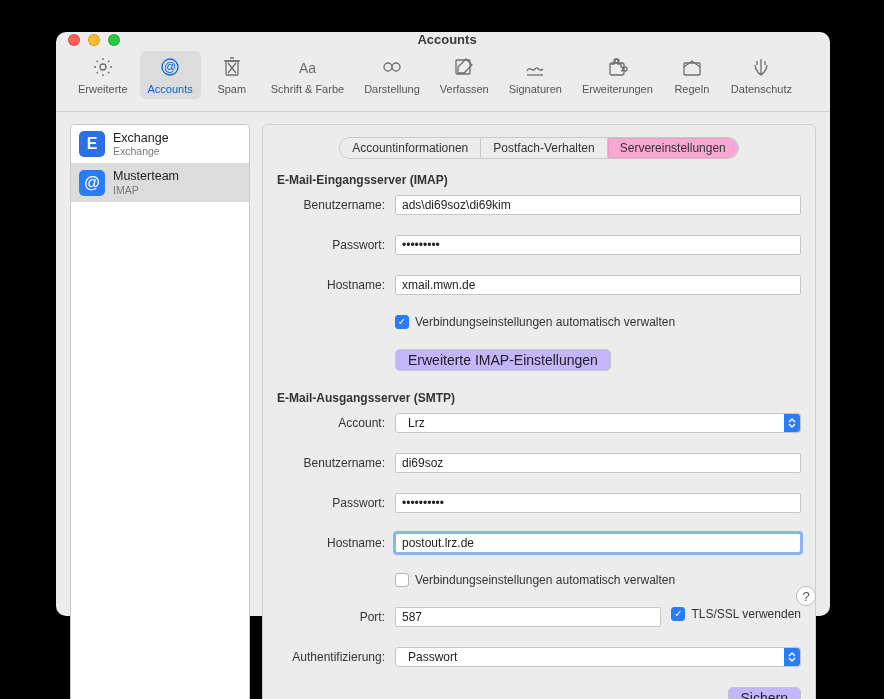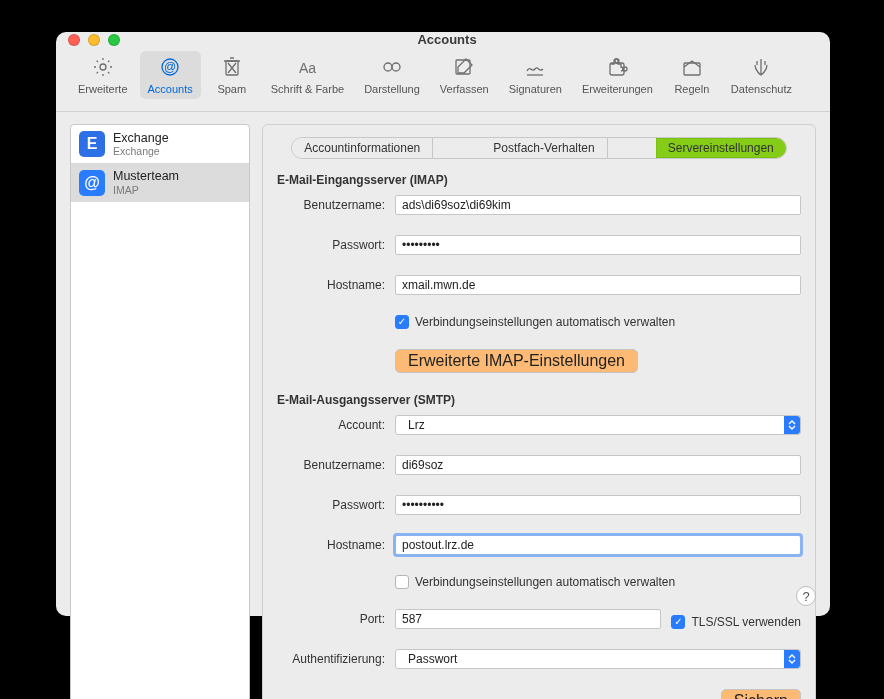--- a/index.html
+++ b/index.html
@@ -33,43 +33,43 @@
   .acctIcon { width:26px; height:26px; border-radius:5px; display:flex; align-items:center; justify-content:center; color:#fff; font-size:16px; font-weight:600; }
   .acctTxt { display:flex; flex-direction:column; line-height:1.15; }
   .acctName { font-size:12.5px; color:#222; }
   .acctSub  { font-size:10.5px; color:#7a7a7a; }
   .sbFoot { display:flex; border:1px solid #c9c9c9; border-top:none; background:#fff; border-radius:0 0 4px 4px; margin-top:-4px; }
   .sbBtn { width:26px; height:22px; border-right:1px solid #d3d3d3; display:flex; align-items:center; justify-content:center; font-size:15px; color:#555; cursor:pointer; }
 
   .panel { flex:1; background:#ececec; border:1px solid #cfcfcf; border-radius:6px; padding:12px 14px; overflow:auto; position:relative; }
 
   .seg { display:flex; justify-content:center; margin-bottom:14px; }
-  .segWrap { display:flex; background:#ececec; border:1px solid #c8c8c8; border-radius:11px; overflow:hidden;gap:48px; }
+  .segWrap { display:flex; background:#ececec; border:1px solid #c8c8c8; border-radius:11px; overflow:hidden; }
   .segBtn { font-size:12px; padding:3px 12px; color:#333; background:#ececec; border-right:1px solid #c8c8c8; cursor:pointer; }
   .segBtn:last-child { border-right:none; }
-  .segBtn.sel { background:#84cc16; box-shadow: 0 0 0 .5px rgba(0,0,0,.1) inset; }
+  .segBtn.sel { background:#f9a8d4; box-shadow: 0 0 0 .5px rgba(0,0,0,.1) inset; }
 
   .sectHdr { font-size:12px; font-weight:600; color:#333; margin:6px 0 8px; }
   .row { display:flex; align-items:center; margin-bottom:20px; }
   .lab { width:118px; text-align:right; padding-right:10px; font-size:12px; color:#333; }
   .fld { flex:1; }
   input[type=text], input[type=password] {
     width:100%; font-size:12px; padding:2px 6px; height:20px;
     background:#fff; border:1px solid #c6c6c6; border-radius:2px; color:#222;
   }
   input.focused { outline:3px solid #8ab4f1; outline-offset:-1px; border-color:#6fa1e6; }
   .sel-input { display:flex; align-items:center; background:#fff; border:1px solid #c6c6c6; border-radius:3px; height:20px; }
   .sel-input .txt { flex:1; font-size:12px; padding:0 12px; color:#222; }
   .sel-input .chev { width:16px; height:100%; background:#2a7cff; border-radius:0 3px 3px 0; display:flex; align-items:center; justify-content:center; }
   .chev svg { width:8px; height:10px; }
   .chk { width:14px; height:14px; border:1px solid #b6b6b6; border-radius:3px; background:#fff; display:inline-flex; align-items:center; justify-content:center; margin-right:6px; vertical-align:middle; }
   .chk.on { background:#2a7cff; border-color:#2a7cff; }
   .chk.on::after { content:"✓"; color:#fff; font-size:10px; line-height:1; }
   .inline { display:flex; align-items:center; font-size:12px; color:#333; }
-  .btn { background:#fdba74; border:1px solid #c5c5c5; border-radius:5px; font-size:16px; padding:2px 12px; cursor:pointer; color:#222; }
+  .btn { background:#c4b5fd; border:1px solid #c5c5c5; border-radius:5px; font-size:14px; padding:2px 12px; cursor:pointer; color:#222; }
   .saveRow { display:flex; justify-content:flex-end; margin-top:8px; }
 
   .help { position:absolute; right:14px; bottom:10px; width:20px; height:20px; border-radius:50%; border:1px solid #bcbcbc; background:#fff; display:flex; align-items:center; justify-content:center; font-size:13px; color:#555; cursor:pointer; }
 </style>
 </head>
 <body>
 
 <div class="window">
 
   <div class="titlebar">
@@ -244,21 +244,21 @@
       </div>
       <div class="row">
         <div class="lab"></div>
         <div class="fld inline">
           <span class="chk"></span>
           <span>Verbindungseinstellungen automatisch verwalten</span>
         </div>
       </div>
       <div class="row">
         <div class="lab">Port:</div>
-        <div class="fld" style="display:flex; gap:10px; align-items:flex-end">
+        <div class="fld" style="display:flex; gap:10px; align-items:flex-start">
           <input type="text" style="flex: 1 1 0%;" value="587">
           <span class="inline">
             <span class="chk on"></span>
             <span>TLS/SSL verwenden</span>
           </span>
         </div>
       </div>
       <div class="row">
         <div class="lab">Authentifizierung:</div>
         <div class="fld">

